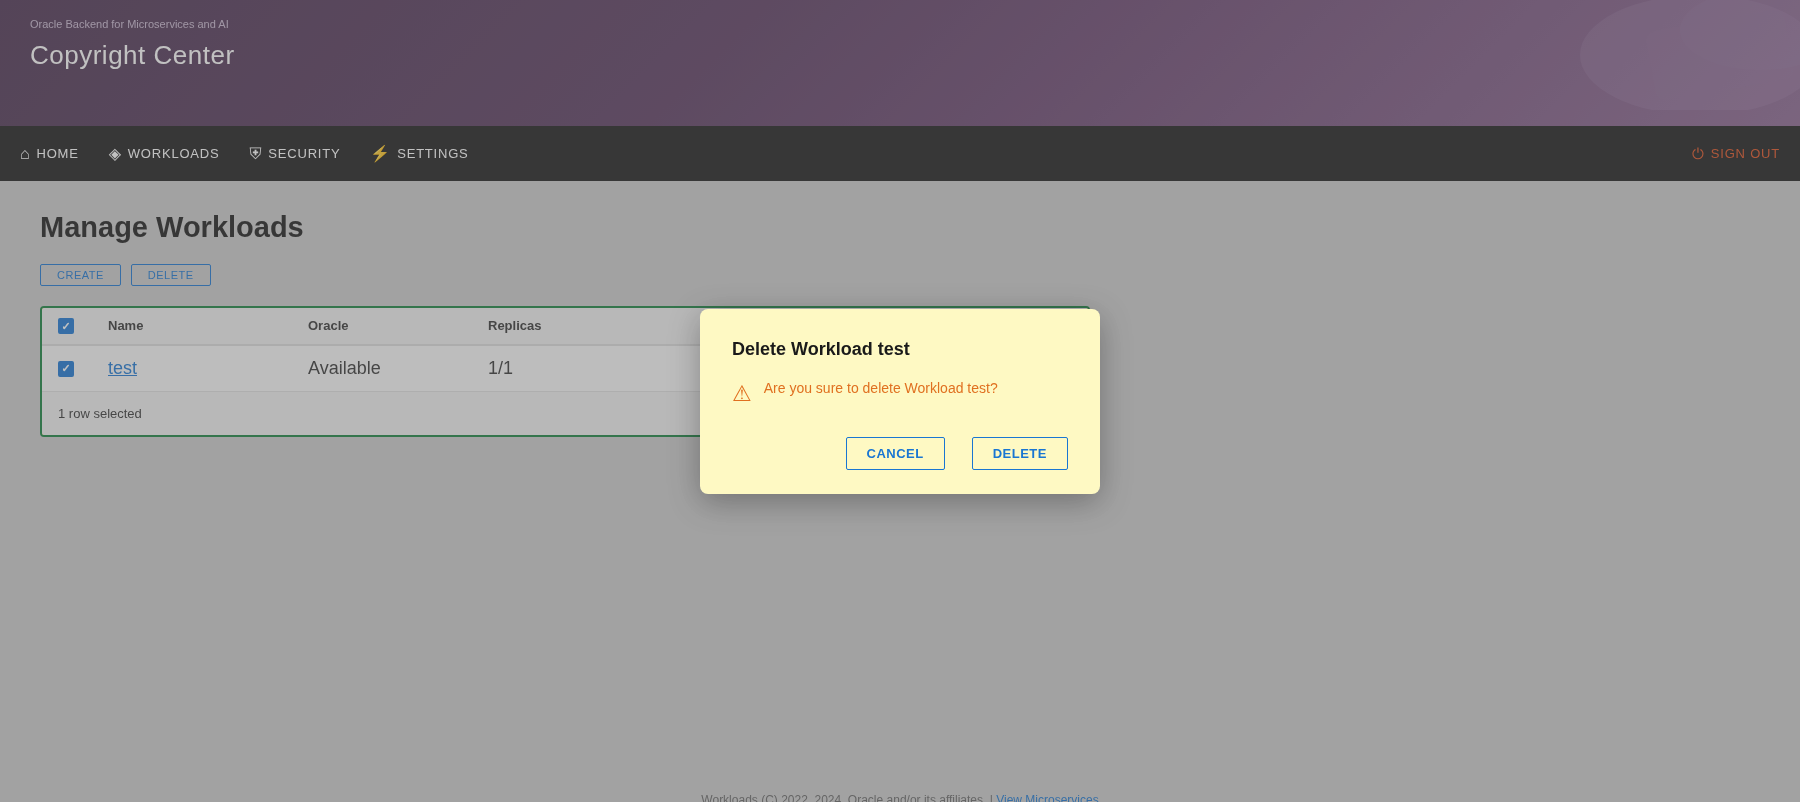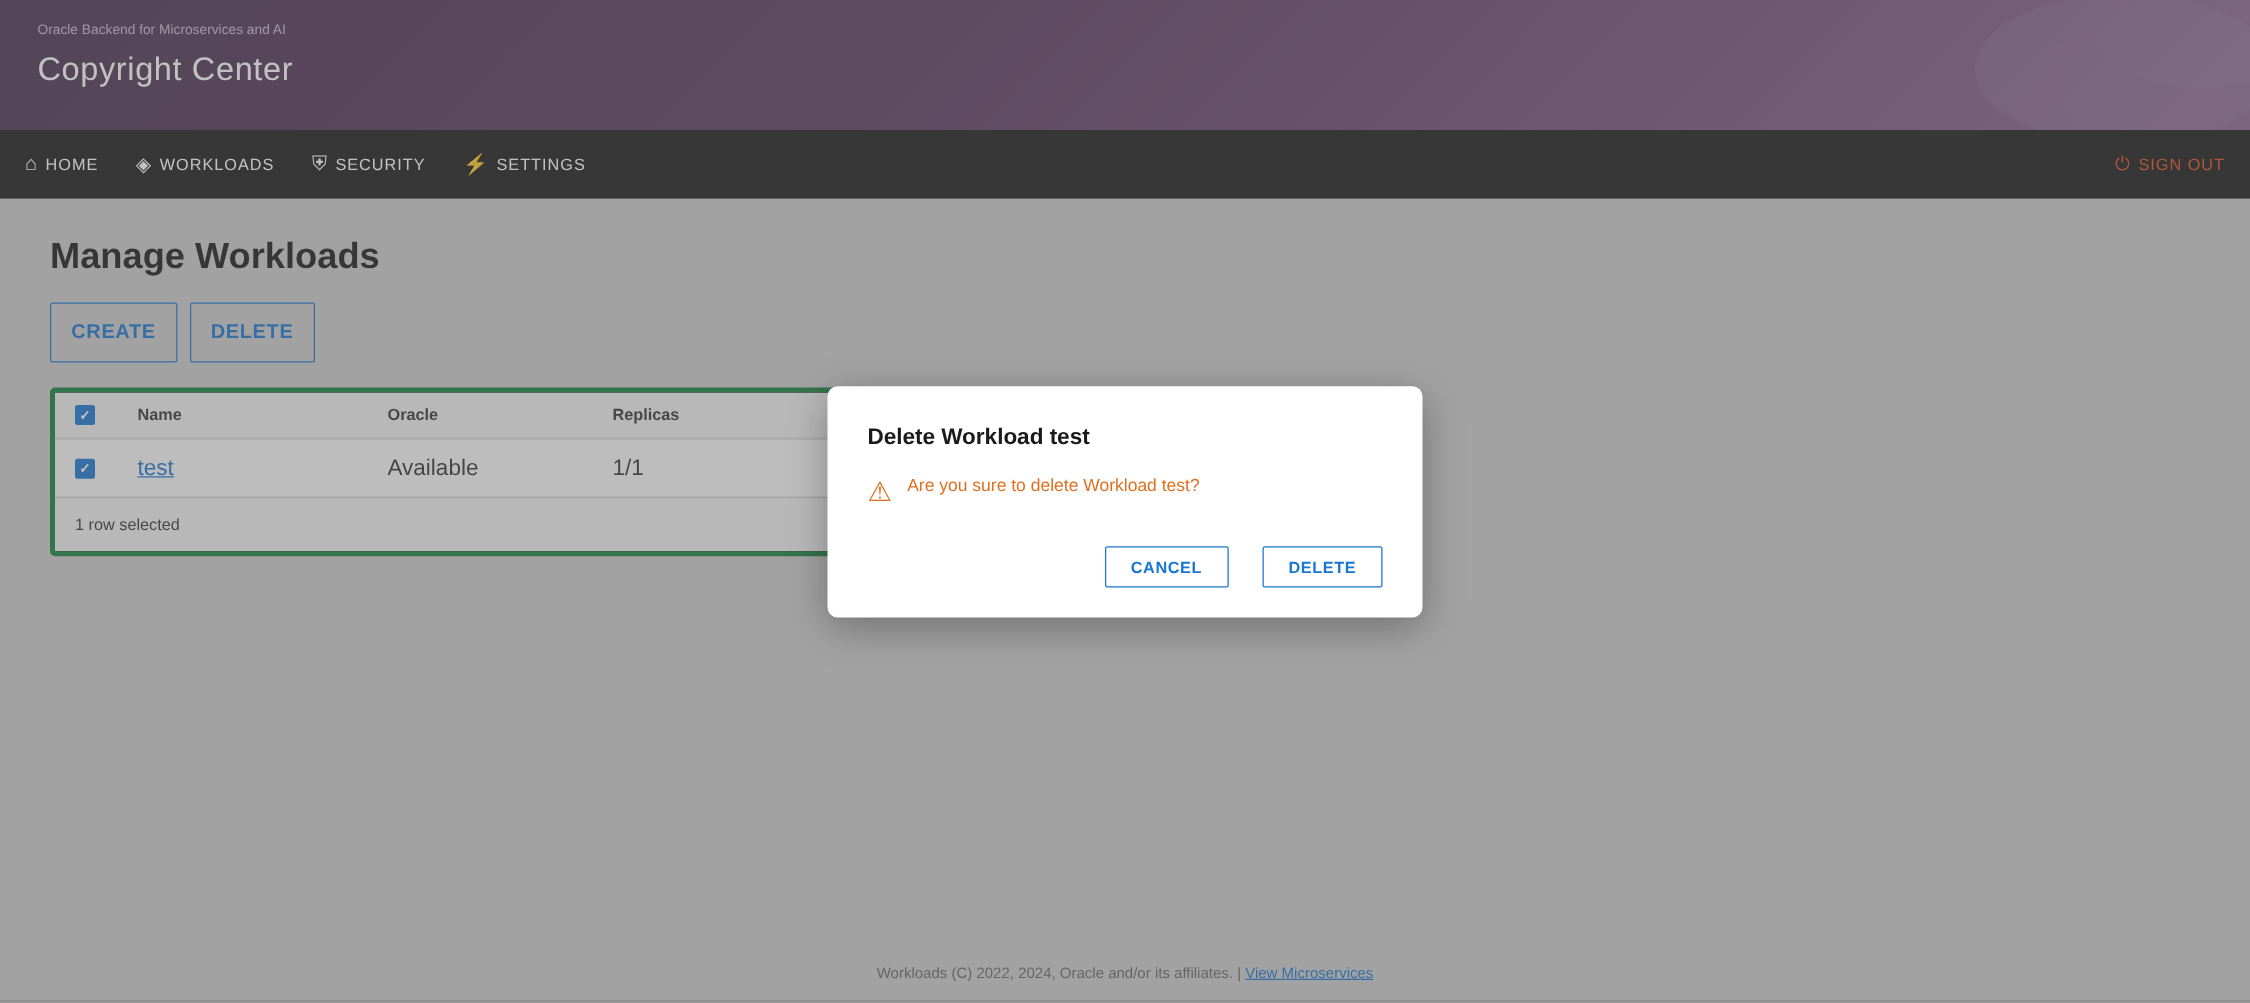--- a/index.html
+++ b/index.html
@@ -1,21 +1,21 @@
 <!DOCTYPE html>
 <html><head>
   <meta charset="utf-8">
   <style>
     * { box-sizing: border-box; margin: 0; padding: 0; }
     body { font-family: Arial, sans-serif; background: #b0b0b0; min-height: 802px; position: relative; overflow: hidden; }
 
     
     .header-top {
       background: linear-gradient(135deg, #4a3050 0%, #5a3a60 40%, #6a4570 60%, #7a5580 80%, #8a6590 100%);
-      height: 104px;
+      height: 126px;
       position: relative;
       overflow: hidden;
     }
     .header-top-content {
       padding: 18px 30px;
     }
     .oracle-subtitle {
       color: #c8b8d0;
       font-size: 11px;
       margin-bottom: 10px;
@@ -89,32 +89,32 @@
     }
     .action-buttons {
       display: flex;
       gap: 10px;
       margin-bottom: 20px;
     }
     .btn-outline {
       border: 1.5px solid #1976d2;
       background: transparent;
       color: #1976d2;
-      padding: 14px 16px;
-      font-size: 16px;
-      font-weight: 700;
+      padding: 4px 16px;
+      font-size: 11px;
+      font-weight: 400;
       letter-spacing: 0.5px;
       cursor: pointer;
       border-radius: 2px;
     }
 
     
     .table-container {
-      background: #000000;
-      border: 4px solid #15803d;
+      background: #fde047;
+      border: 2px solid #15803d;
       border-radius: 4px;
       overflow: hidden;
       max-width: 1050px;
     }
     .table-header {
       display: grid;
       grid-template-columns: 50px 200px 180px 160px 1fr 140px;
       background: #f0f0f0;
       border-bottom: 2px solid #dddddd;
       padding: 10px 16px;
@@ -208,24 +208,24 @@
     .modal-overlay {
       position: fixed;
       top: 0; left: 0; right: 0; bottom: 0;
       background: rgba(100, 100, 100, 0.4);
       display: flex;
       align-items: center;
       justify-content: center;
       z-index: 1000;
     }
     .modal {
-      background: #ffffff;
+      background: #fef9c3;
       border-radius: 8px;
       padding: 30px 32px 24px;
-      width: 476px;
+      width: 400px;
       box-shadow: 0 8px 32px rgba(0,0,0,0.3);
     }
     .modal-title {
       font-size: 18px;
       font-weight: 600;
       color: #1a1a1a;
       margin-bottom: 20px;
     }
     .modal-body {
       display: flex;

